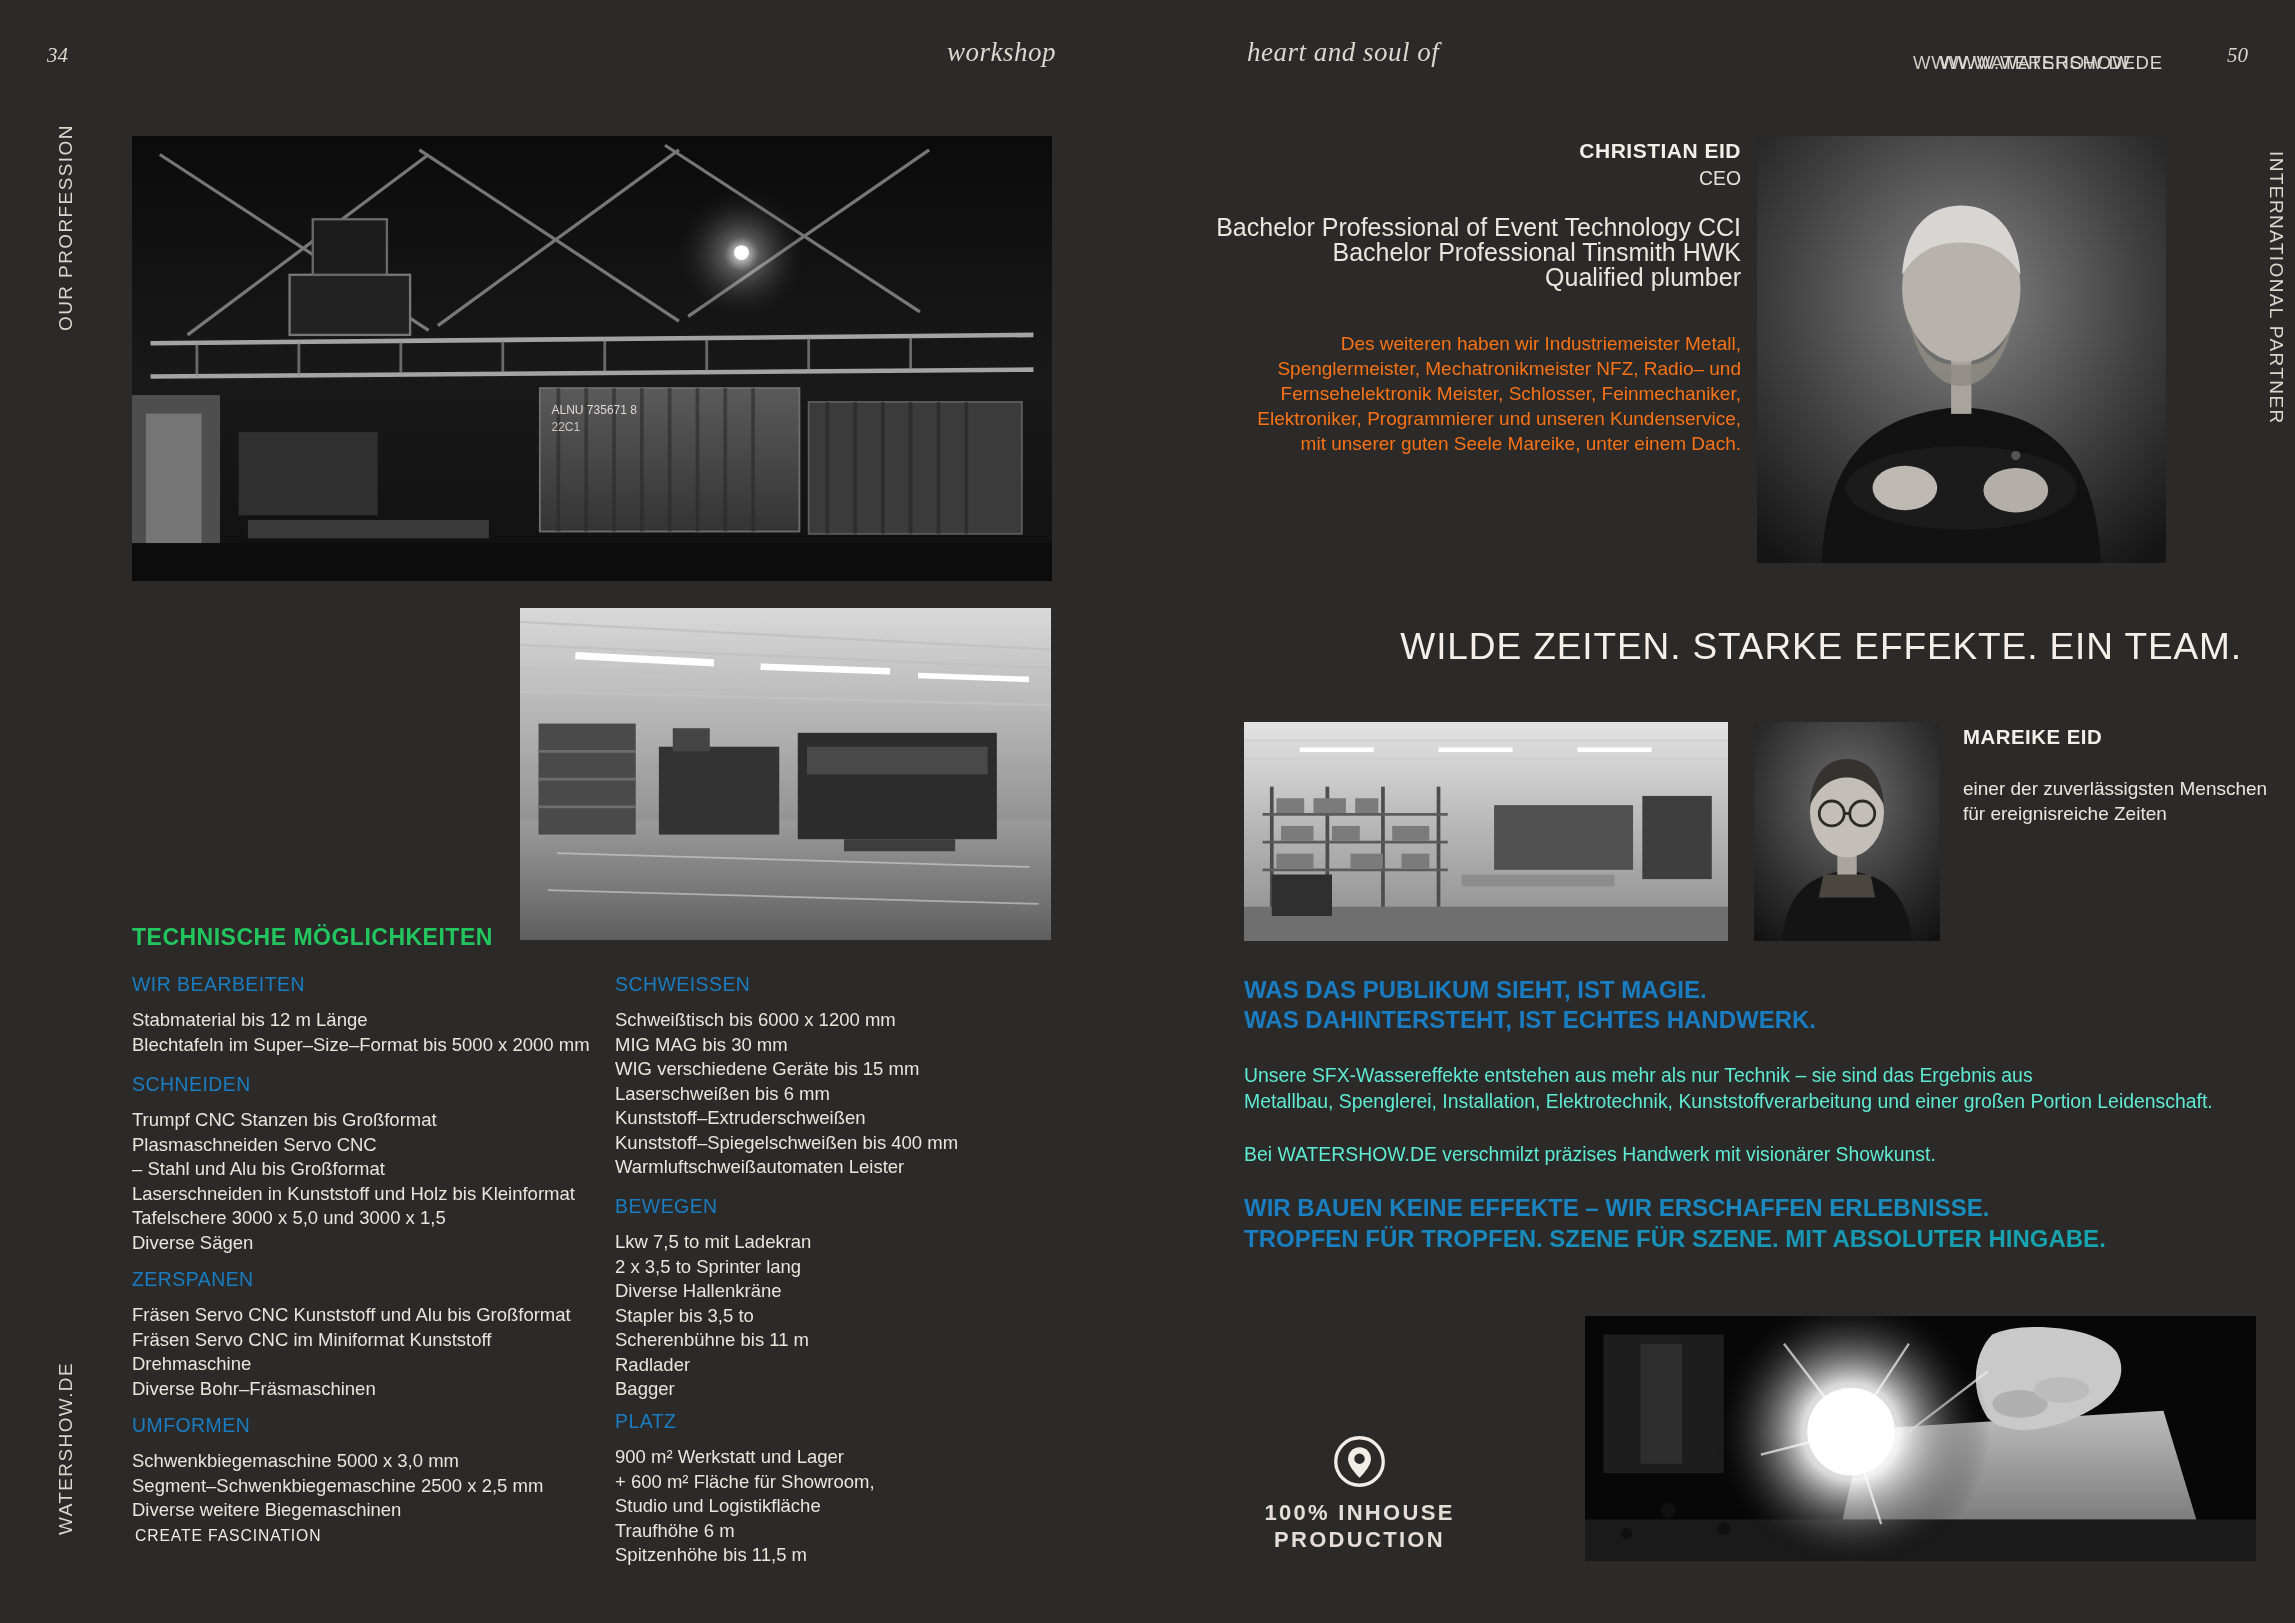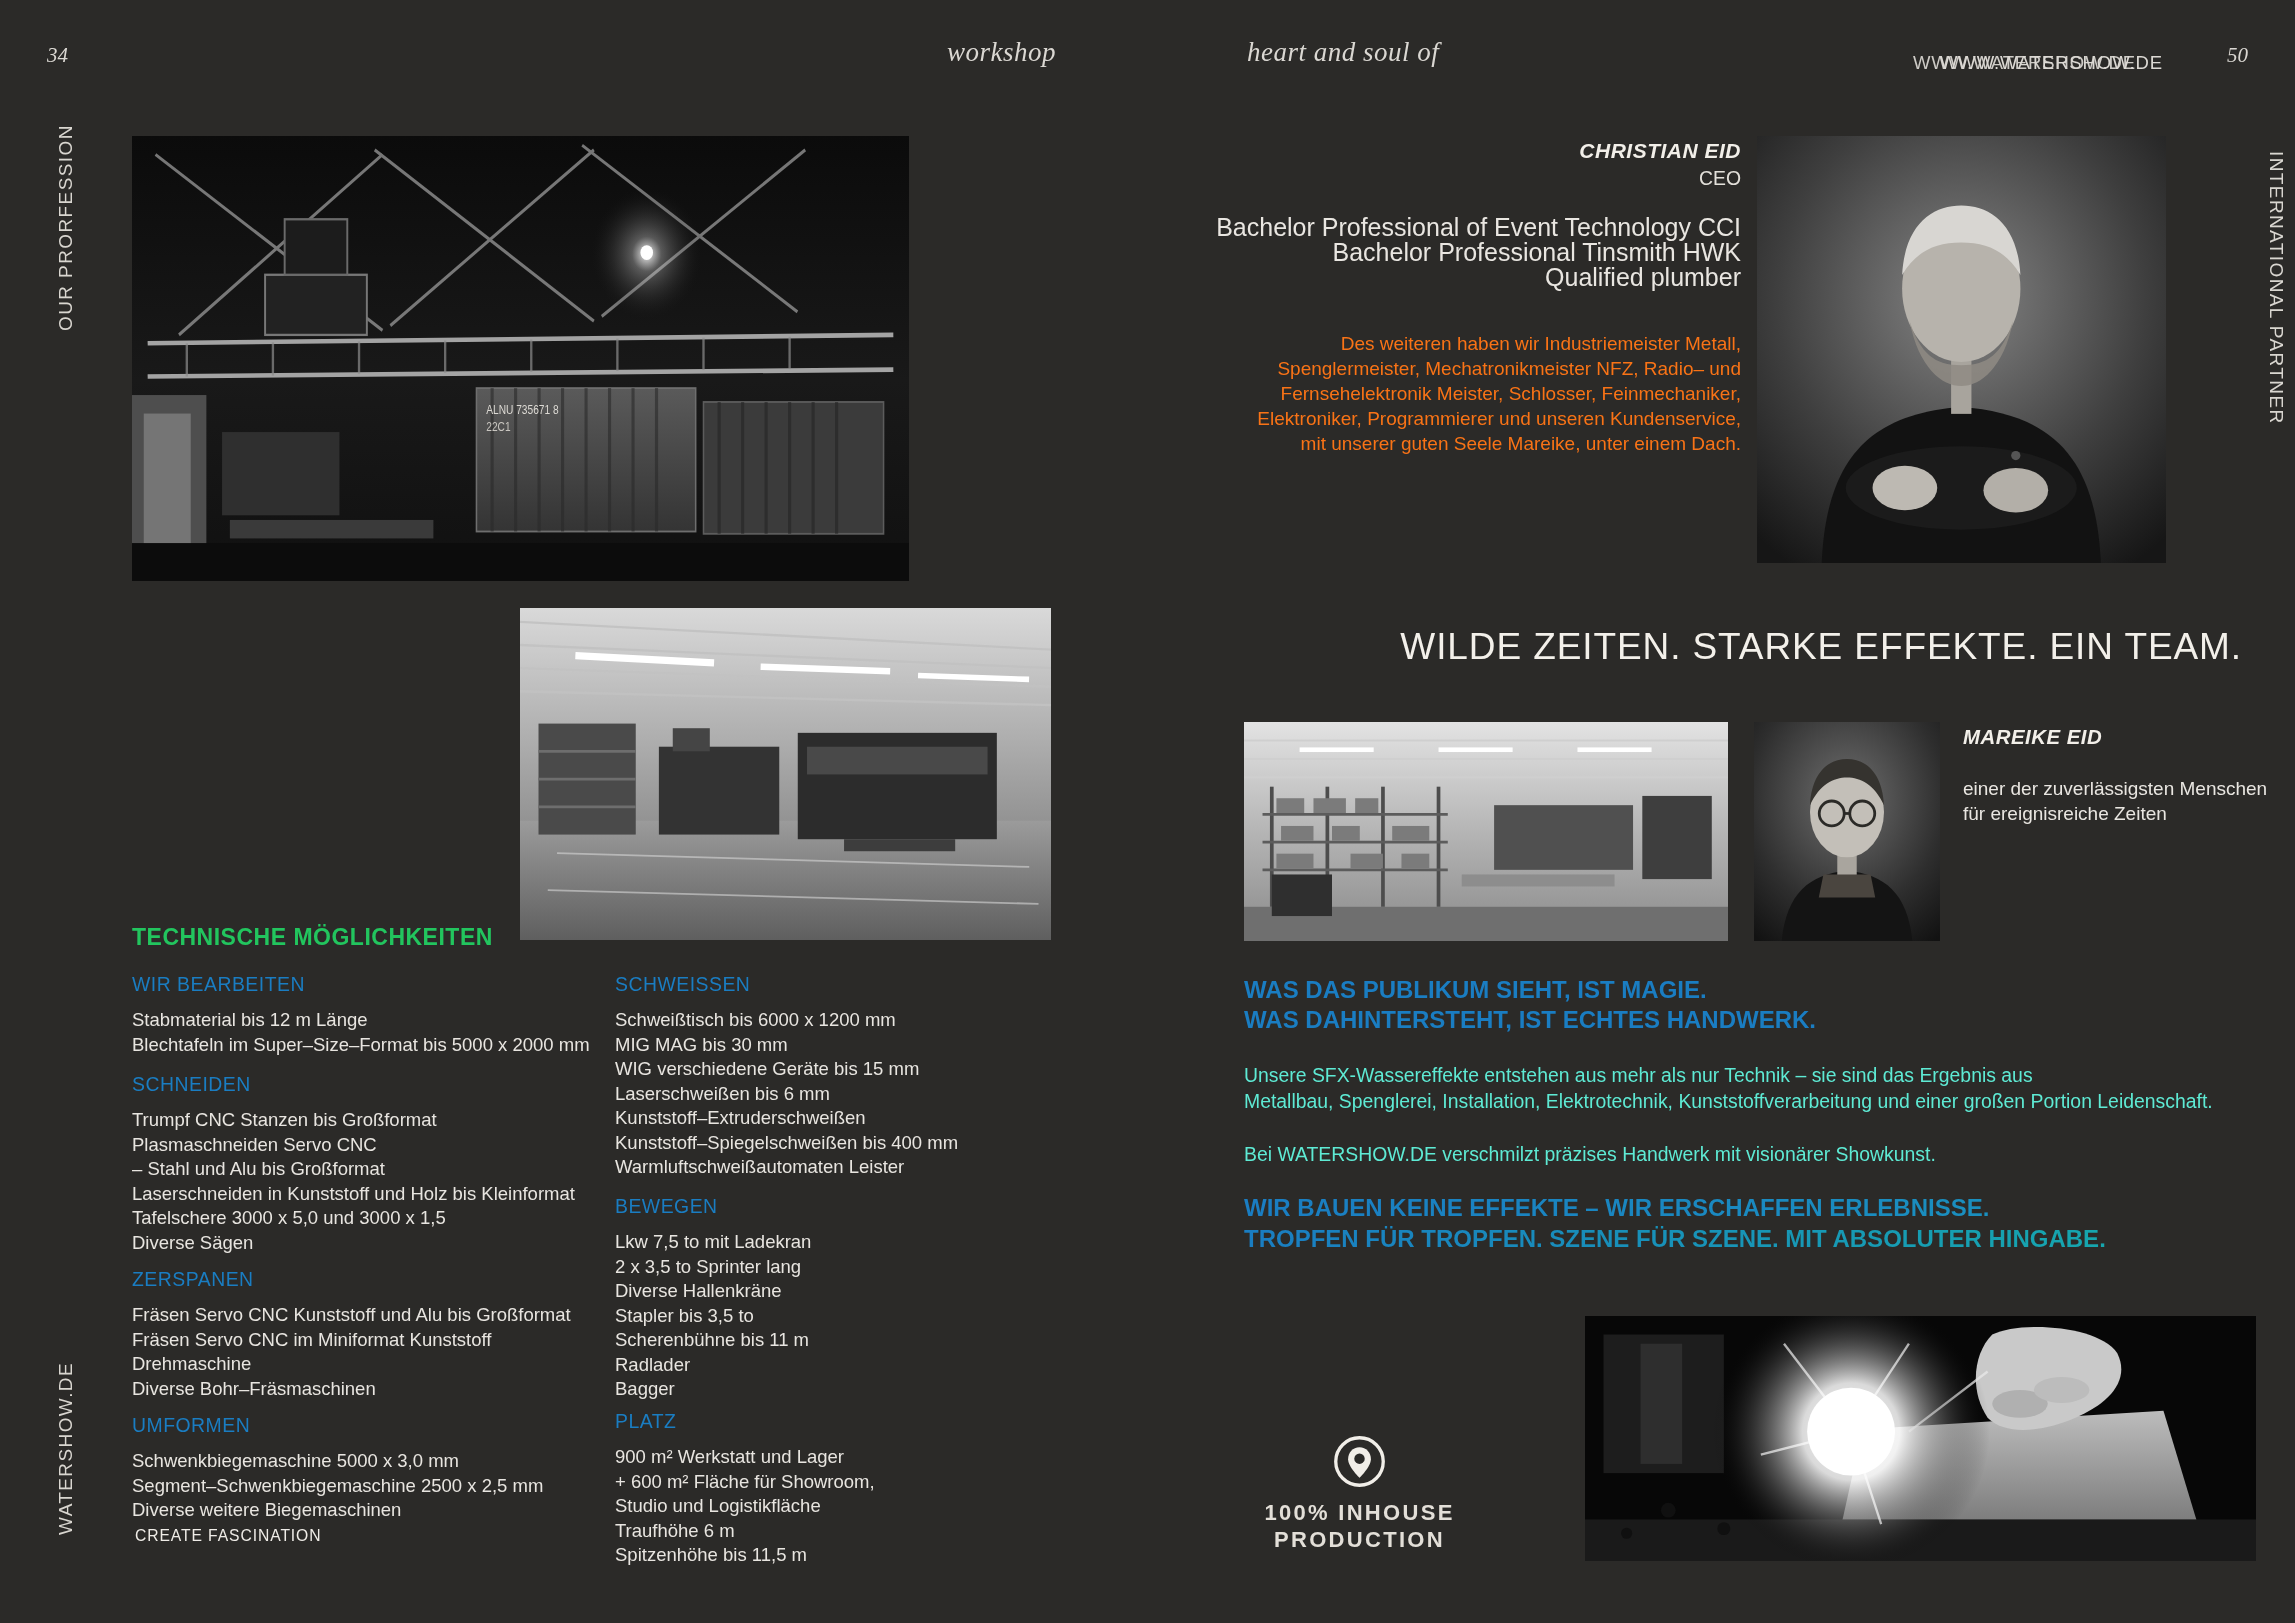--- a/index.html
+++ b/index.html
@@ -19,21 +19,21 @@
   .photo{position:absolute;overflow:hidden;background:#111;}
   .photo svg{display:block;width:100%;height:100%;}
   .tech-title{font-size:23px;font-weight:bold;color:#22c55e;letter-spacing:0.5px;white-space:nowrap;}
   .sec-head{font-size:19.4px;color:#1a7dc2;letter-spacing:0.5px;white-space:nowrap;margin-bottom:12px;}
   .list{font-size:18.5px;line-height:24.5px;color:#e8e5e0;}
   .list>div{white-space:nowrap;}
   .cred{font-size:25px;line-height:25px;color:#e9e6e1;}
   .para-gray{font-size:19px;line-height:25px;color:#8f8c87;}
   .para-white{font-size:19px;line-height:25px;color:#f97316;}
   .right-align{text-align:right;}
-  .name{font-size:21px;font-weight:bold;letter-spacing:0.5px;color:#f2efe9;font-style:italic;}
+  .name{font-size:21px;font-weight:bold;letter-spacing:0.5px;color:#f2efe9;}
   .role{font-size:19.4px;color:#e3e0da;}
   .team-headline{font-size:37px;letter-spacing:0.9px;color:#f3f0ea;white-space:nowrap;
                  transform:scaleX(.95);transform-origin:100% 0;}
   .magic-head{font-size:24px;line-height:30px;font-weight:bold;color:#1a7dc2;white-space:nowrap;}
   .body-txt{font-size:19.4px;line-height:26px;color:#5eead4;white-space:nowrap;}
   .hingabe{font-size:24px;line-height:31px;font-weight:bold;white-space:nowrap;}
   .hingabe .g1{background:linear-gradient(90deg,#1a7dc2,#1a8fbf);-webkit-background-clip:text;
                background-clip:text;color:transparent;display:inline-block;}
   .hingabe .g2{background:linear-gradient(90deg,#1a7dc2,#16a6ae);-webkit-background-clip:text;
                background-clip:text;color:transparent;display:inline-block;}
@@ -51,21 +51,21 @@
 <div class="abs url-wrap nowrap" style="left:1940px;top:52px;">
   <span class="url-ghost">WWW.WATERSHOW.DE</span>
   <span>WWW.WATERSHOW.DE</span>
 </div>
 <div class="abs serif-it pagenum" style="left:2227px;top:43px;">50</div>
 
 <div class="v-rail v-up" style="left:55px;top:331px;">OUR PRORFESSION</div>
 <div class="v-rail v-up" style="left:55px;top:1535px;">WATERSHOW.DE</div>
 <div class="v-rail v-down" style="left:2287px;top:151px;">INTERNATIONAL PARTNER</div>
 
-<div class="photo" style="left:132px;top:136px;width:777px;height:445px;">
+<div class="photo" style="left:132px;top:136px;width:920px;height:445px;">
   <svg viewBox="0 0 1985 962" preserveAspectRatio="none">
     <defs>
       <linearGradient id="wh-bg" x1="0" y1="0" x2="0" y2="1">
         <stop offset="0" stop-color="#0b0b0b"></stop>
           <stop offset=".55" stop-color="#191919"></stop>
           <stop offset="1" stop-color="#101010"></stop>
       </linearGradient>
       <radialGradient id="lamp" cx=".5" cy=".5" r=".5">
         <stop offset="0" stop-color="#ffffff" stop-opacity=".95"></stop>
           <stop offset=".25" stop-color="#dddddd" stop-opacity=".35"></stop>

